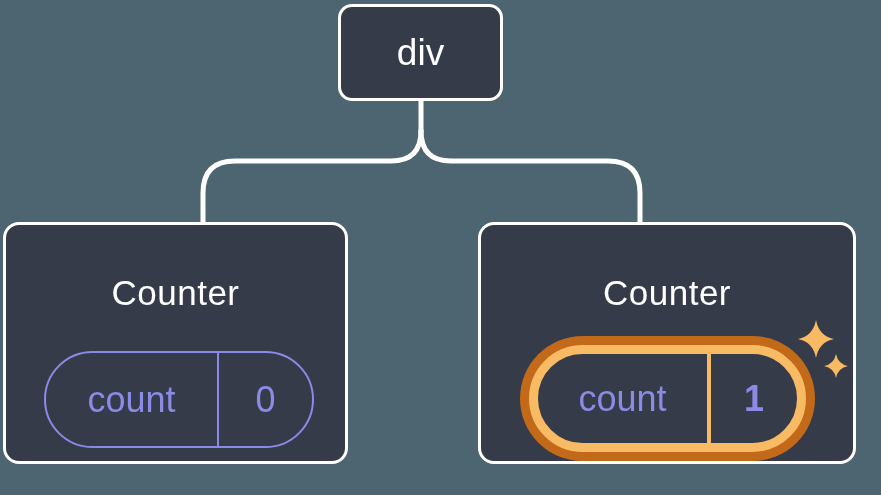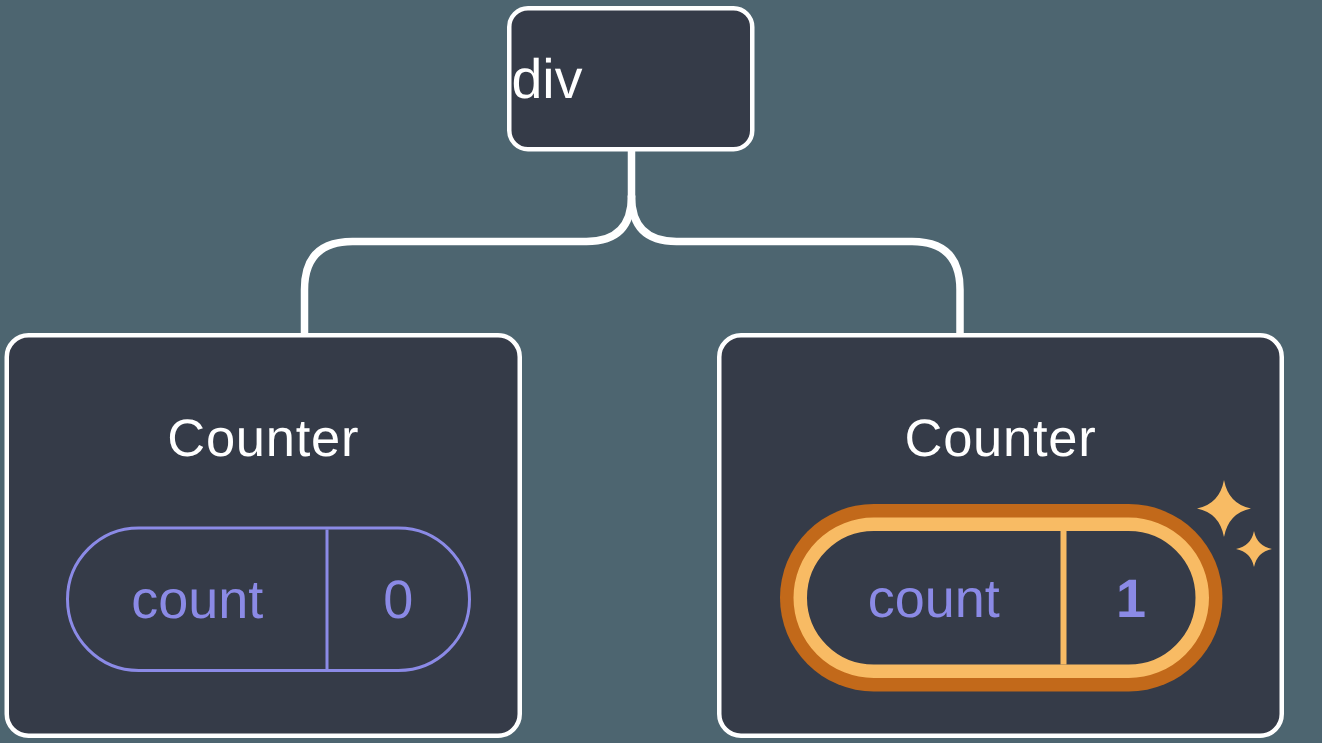--- a/index.html
+++ b/index.html
@@ -17,21 +17,21 @@
 
   
   .root-node {
     position: absolute;
     left: 338px; top: 4px;
     width: 165px; height: 97px;
     box-sizing: border-box;
     background: var(--node-bg, #353b48);
     border: 3px solid var(--node-border, #ffffff);
     border-radius: 14px;
-    display: flex; align-items: center; 
+    display: flex; align-items: center; justify-content: center;
     color: var(--text-white, #ffffff);
     font-size: 37px;
     font-weight: 500;
     z-index: 2;
   }
 
   
   .connector-svg {
     position: absolute;
     left: 0; top: 0;
@@ -43,21 +43,21 @@
     stroke-width: 5;
     fill: none;
     stroke-linecap: round;
     stroke-linejoin: round;
   }
 
   
   .card {
     position: absolute;
     top: 222px;
-    height: 270px;
+    height: 242px;
     box-sizing: border-box;
     background: var(--node-bg, #353b48);
     border: 3px solid var(--node-border, #ffffff);
     border-radius: 16px;
     z-index: 2;
   }
   .card-left  { left: 3px;   width: 345px; }
   .card-right { left: 478px; width: 378px; }
 
   .card-title {

